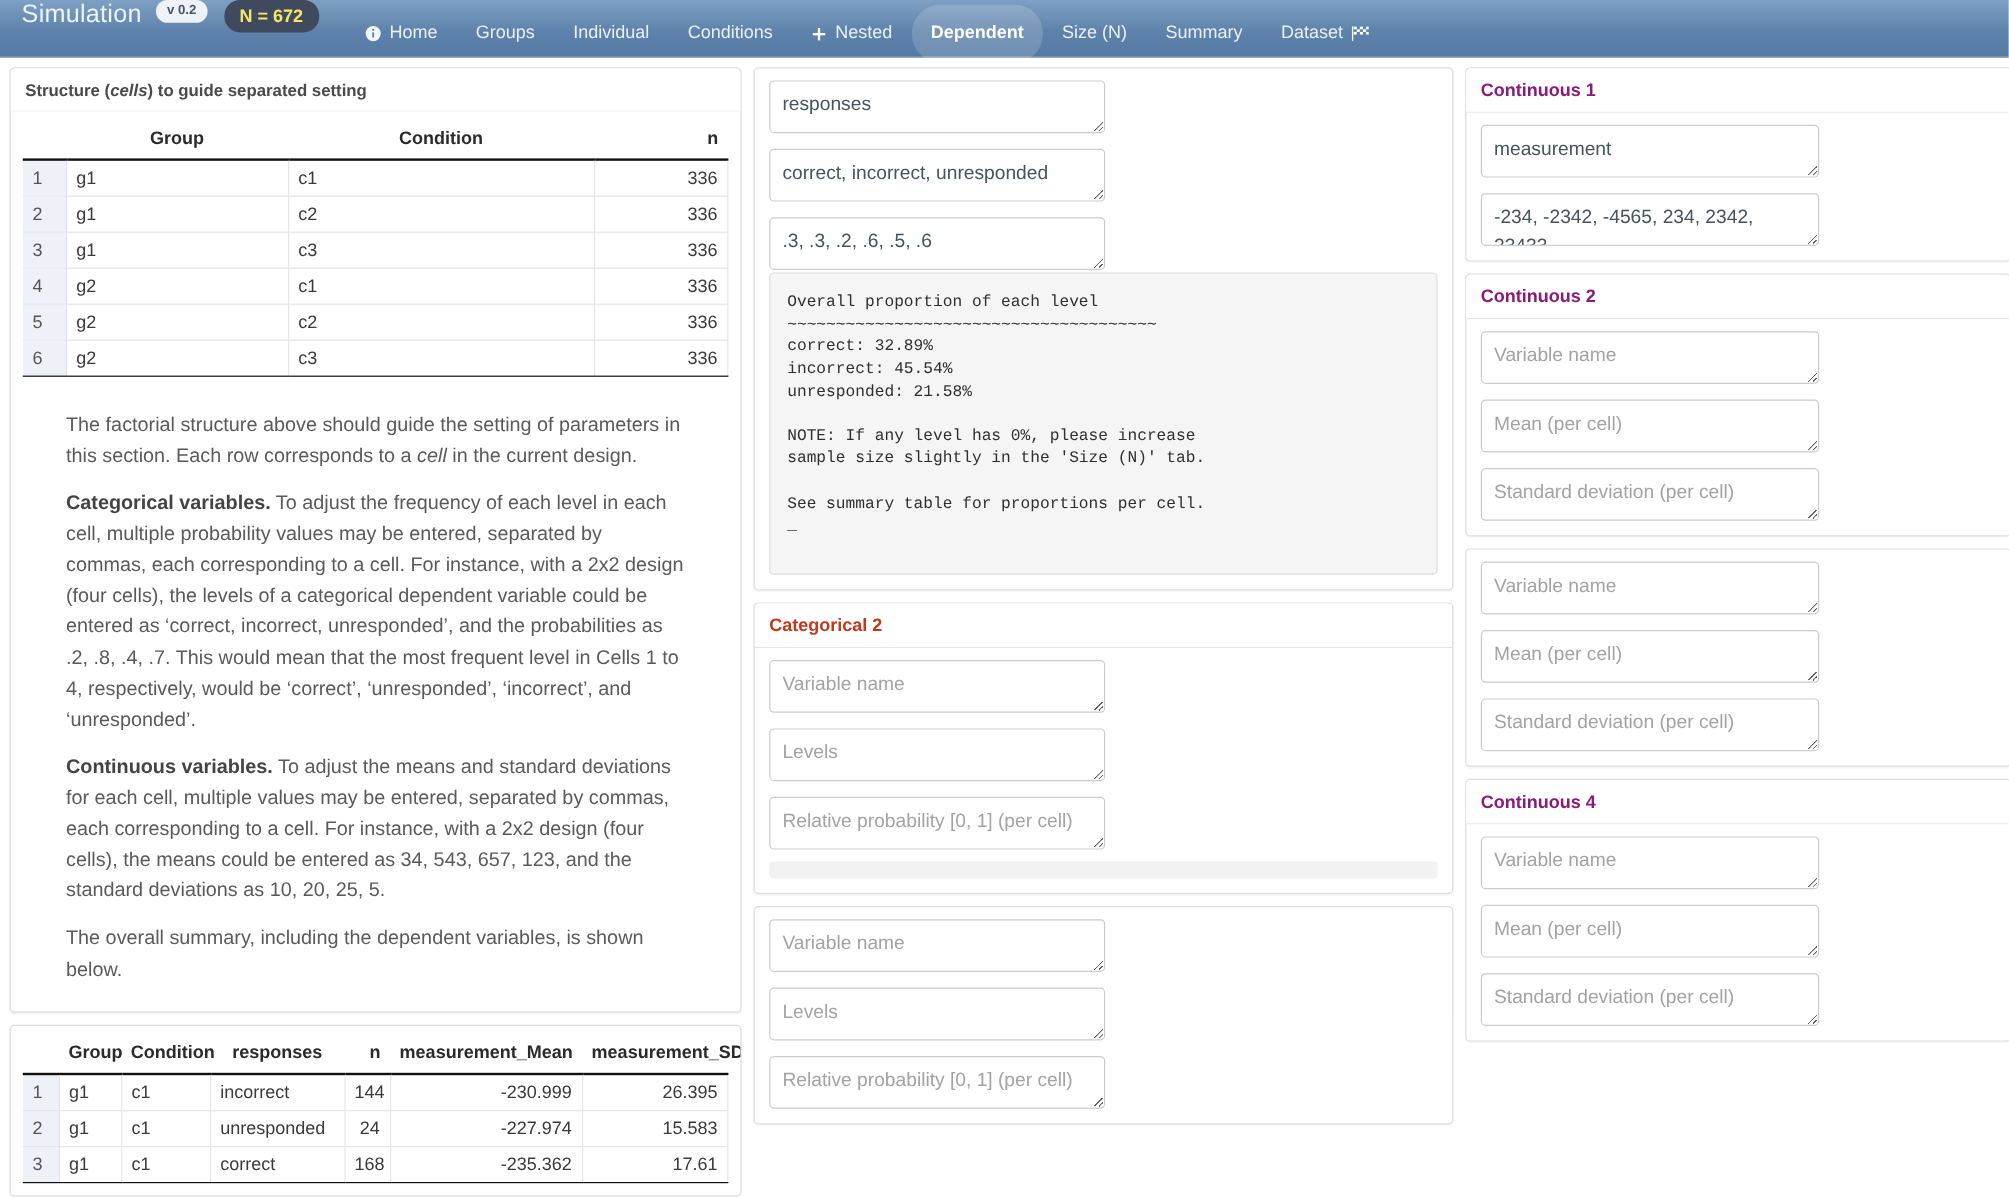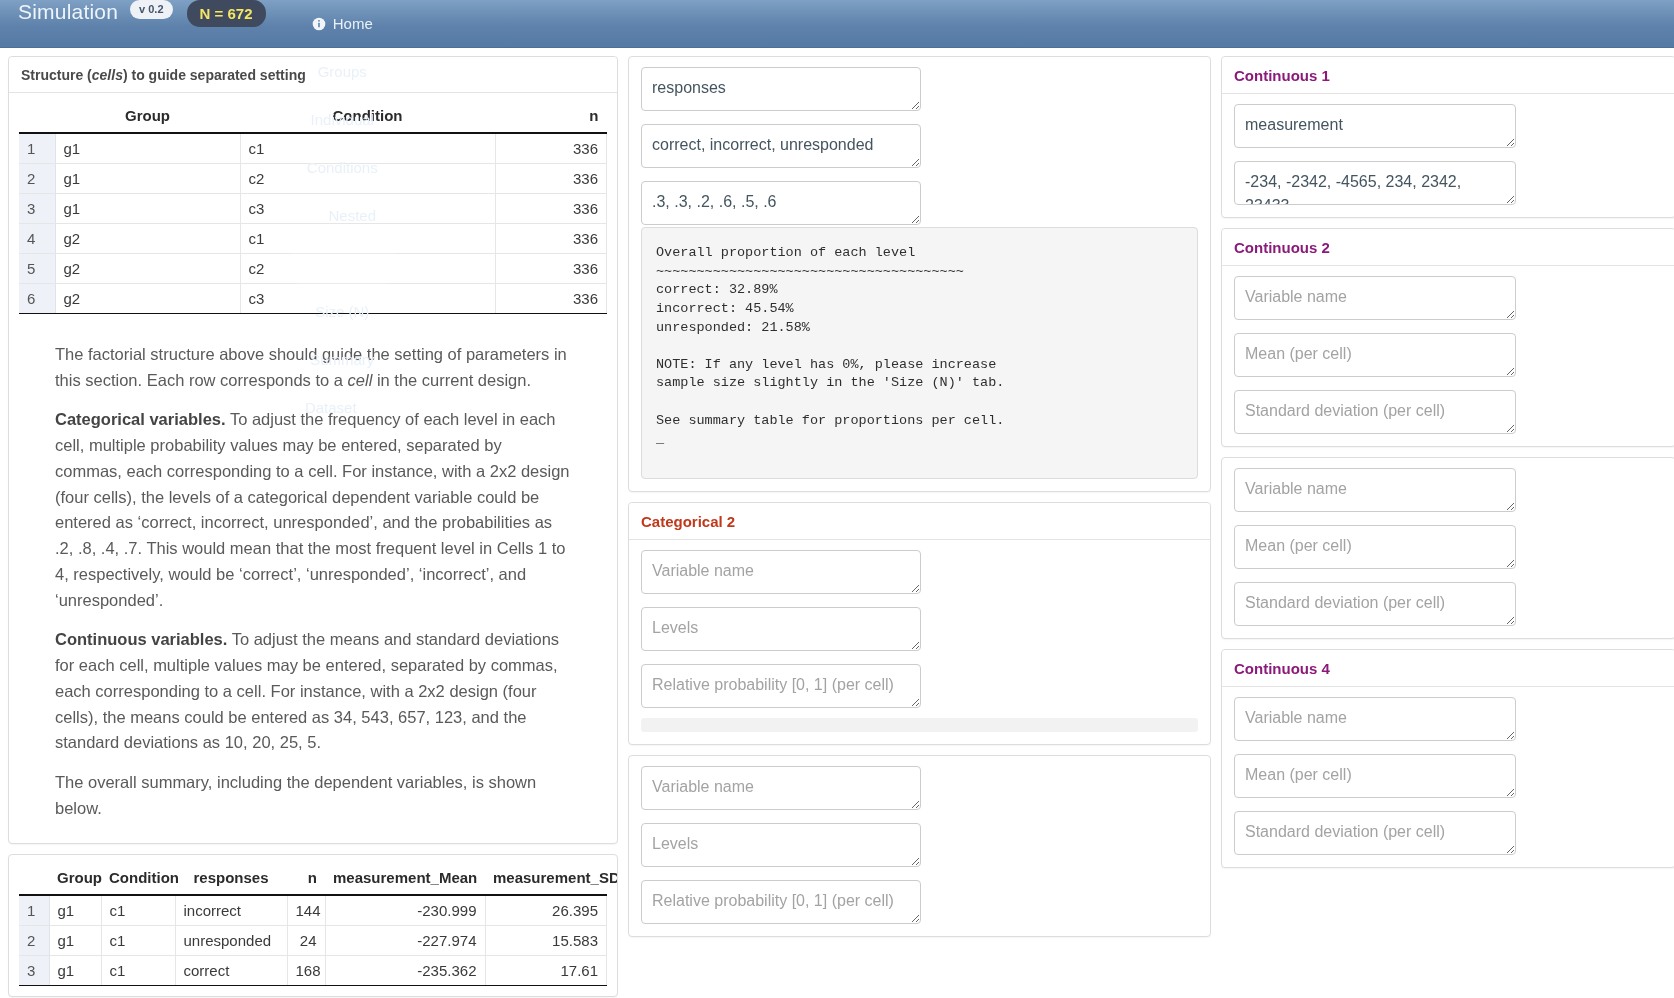--- a/index.html
+++ b/index.html
@@ -31,21 +31,21 @@
     border-radius:11px;font-size:11px;font-weight:700;
     padding:4px 9px;line-height:1;margin-right:14px;
     display:inline-block;
   }
   .badge-n{
     background:#3f4a5e;color:#f5e663;
     border-radius:13px;font-size:15px;font-weight:700;
     padding:6px 13px;line-height:1;margin-right:22px;
     display:inline-block;
   }
-  .navlinks{display:flex;align-items:center;height:56px;flex-direction:column;}
+  .navlinks{display:flex;align-items:center;height:56px;}
   .navlink{
     color:#e9f1f8;font-size:15px;
     padding:0 16px;height:48px;line-height:48px;
     display:flex;align-items:center;gap:7px;
     white-space:nowrap;cursor:pointer;
   }
   .navlink.active{
     background:rgba(255,255,255,.16);
     color:#ffffff;font-weight:700;border-radius:23px;
   }

